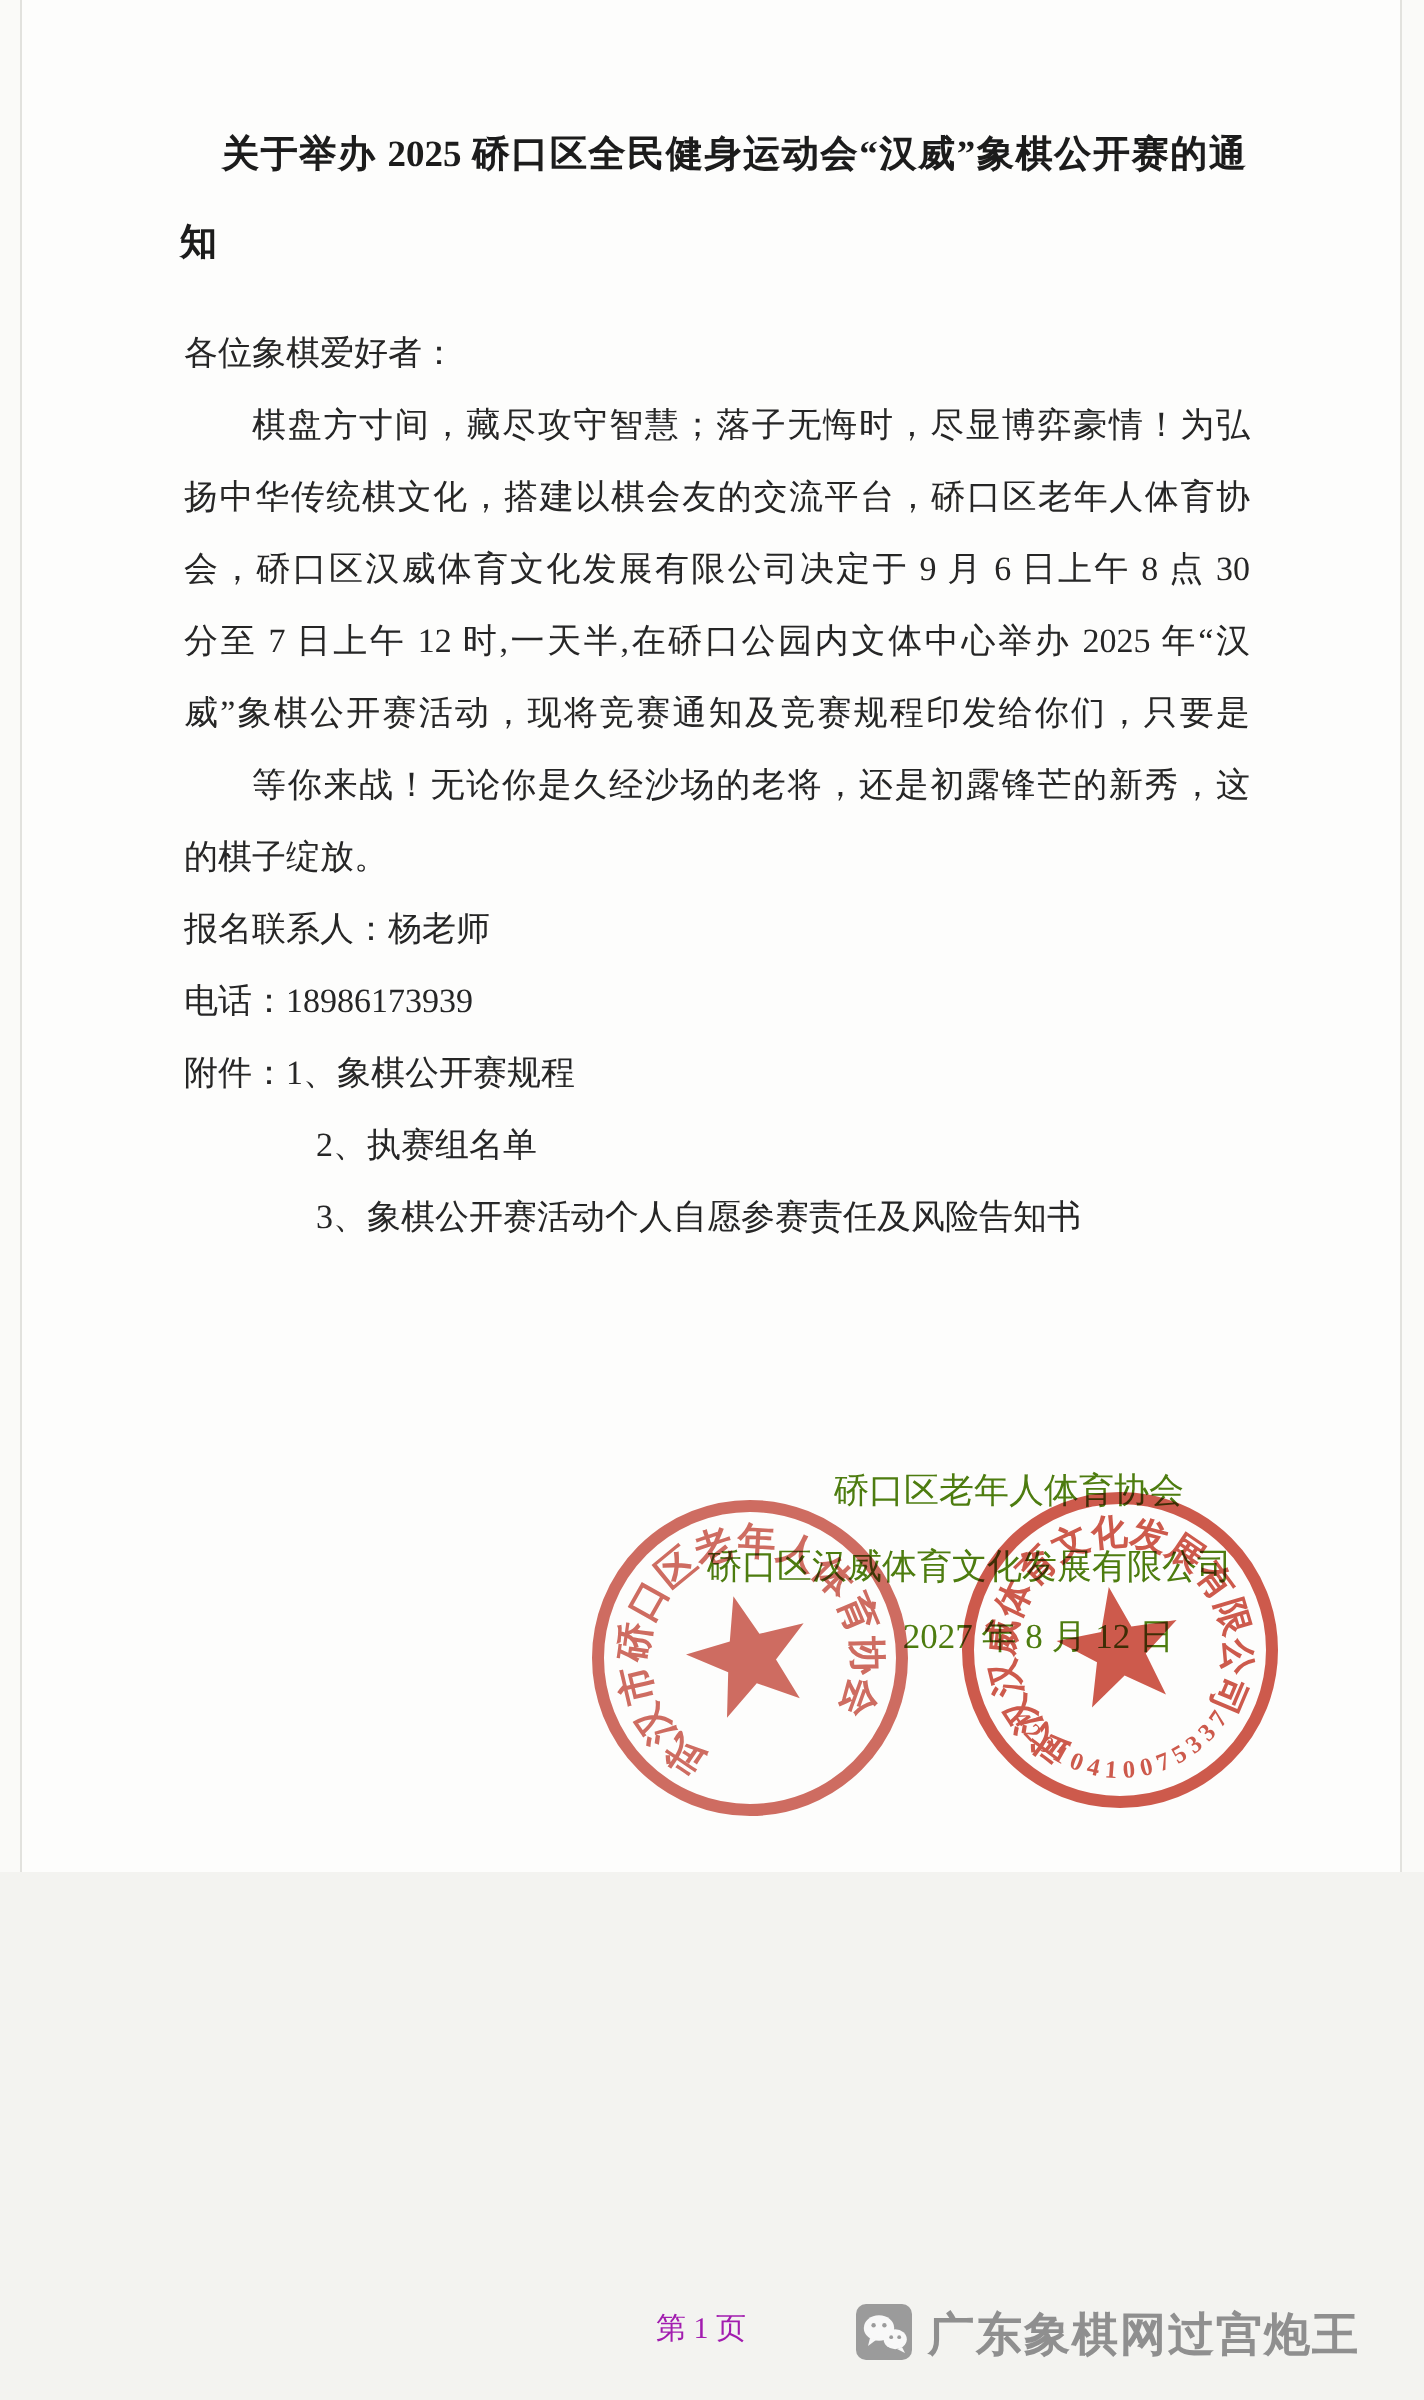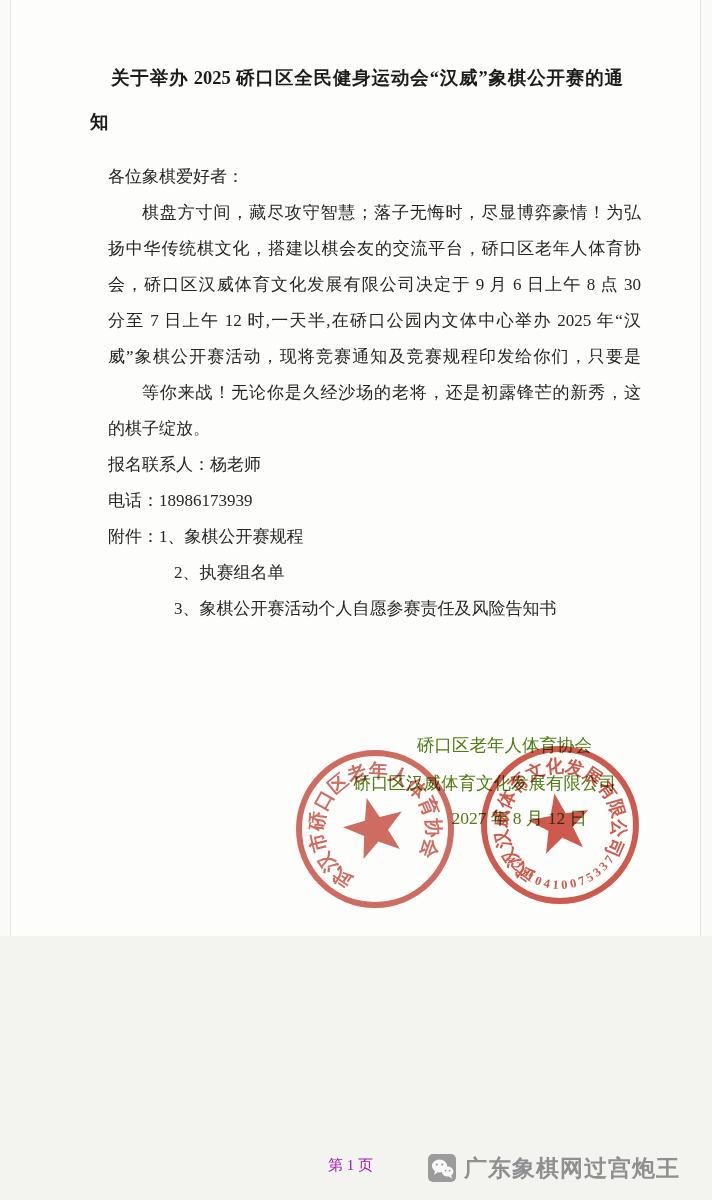--- a/index.html
+++ b/index.html
@@ -16,21 +16,21 @@
   .below-page{
     position:absolute;left:0;top:936px;width:712px;height:264px;
     background:#f3f3f0;
   }
   .doc-title{
     position:absolute;left:90px;top:56px;width:533px;
     font-weight:bold;font-size:18.5px;color:#1c1c1c;line-height:44px;
   }
   .doc-title .t1{text-align:justify;text-align-last:justify;text-indent:21px;}
   .textstack{
-    position:absolute;left:108px;top:159px;width:533px;
+    position:absolute;left:92px;top:159px;width:533px;
     font-size:17px;color:#262626;
   }
   .ln{height:36px;line-height:36px;}
   .jl{text-align:justify;text-align-last:justify;}
   .ind{text-indent:34px;}
   .ind2{padding-left:66px;}
   .sig{
     position:absolute;height:36px;line-height:36px;
     font-size:17.5px;color:#4d7c0f;white-space:nowrap;z-index:1;
   }
@@ -40,21 +40,21 @@
   .seal{position:absolute;mix-blend-mode:multiply;opacity:.84;z-index:5;}
   .seal-left{left:283px;top:737px;width:184px;height:184px;}
   .seal-right{left:468px;top:733px;width:184px;height:184px;}
   .seal text{font-family:"Liberation Serif","DejaVu Serif",serif;}
   .page-num{
     position:absolute;left:328px;top:1150px;height:30px;line-height:30px;
     font-size:15px;color:#a21caf;z-index:2;
   }
   .watermark{
     position:absolute;left:428px;top:1152px;height:32px;display:flex;
-    align-items:center;gap:8px;z-index:2;
+    align-items:flex-start;gap:8px;z-index:2;
   }
   .wm-text{
     font-family:"Liberation Sans","DejaVu Sans",sans-serif;
     font-weight:bold;font-size:23px;color:#8f8f8f;letter-spacing:1px;
     white-space:nowrap;
   }
 </style>
 </head>
 <body>
 

